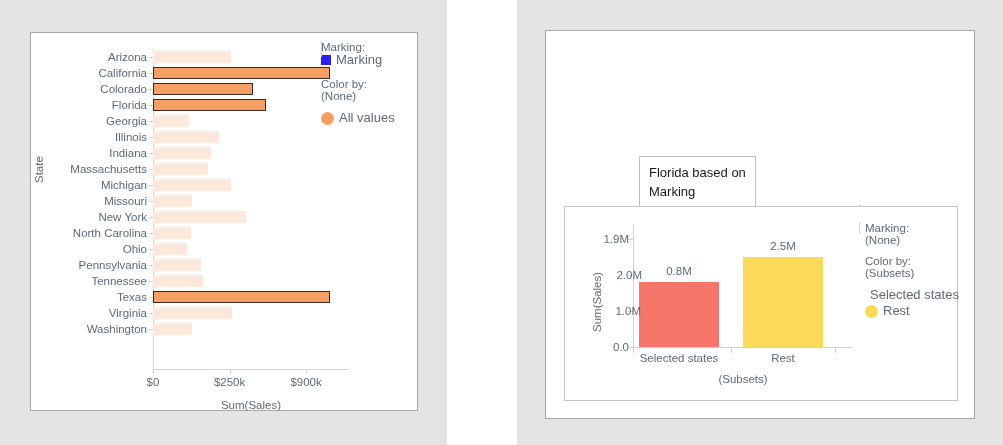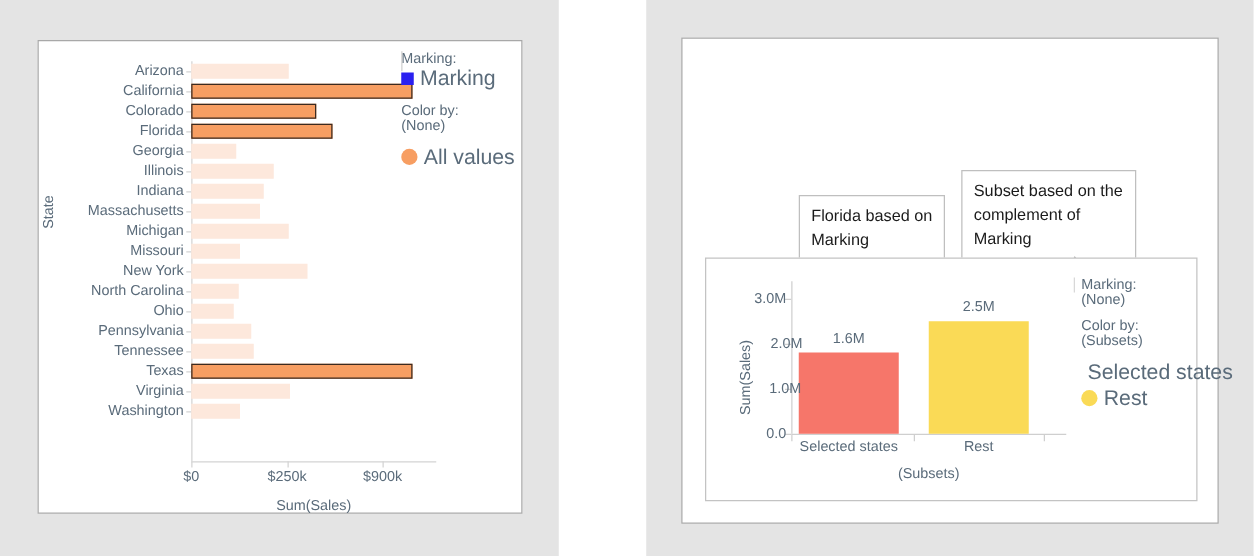--- a/index.html
+++ b/index.html
@@ -13,21 +13,21 @@
   .pane{position:absolute;top:0;background:#e4e4e4;}
   #pane-left{left:0;width:447px;height:445px;}
   #pane-right{left:517px;width:486px;height:445px;}
 
   .card{position:absolute;background:#ffffff;border:1px solid #a8a8a8;box-sizing:border-box;}
   #card-left{left:30px;top:32px;width:388px;height:379px;}
   #card-right{left:28px;top:30px;width:430px;height:389px;}
 
   
   .axis-label,.tick,.cat,.legend-text,.legend-head,.dlabel{
-    color:#5a6b7a;font-size:17px;line-height:1.15;white-space:nowrap;
+    color:#5a6b7a;font-size:13px;line-height:1.15;white-space:nowrap;
   }
   .axis-title{color:#5a6b7a;font-size:11.5px;white-space:nowrap;}
 
   
   #bars-plot{position:absolute;left:122px;top:16px;width:196px;height:320px;}
   .row{position:relative;height:16px;margin:0;padding-left:48px;}
   .row .ylab{
     position:absolute;right:100%;top:0;width:150px;text-align:right;
     padding-right:6px;color:#5a6b7a;font-size:11.5px;line-height:16px;white-space:nowrap;
   }
@@ -216,42 +216,41 @@
       <div class="xtick" style="left: 275.1px;"></div>
       <div class="xticklab" style="left: 275.1px;">$900k</div>
     </div>
 </div>
 
 <div class="pane" id="pane-right">
 
   <div class="card" id="card-right">
 
     <div class="callout" id="callout-1">Florida based on Marking</div>
-    <div class="callout" id="callout-2">Subset based on the complement of Marking</div>
 
     <svg id="arrow-svg" viewBox="0 0 430 389">
       <defs>
         <marker id="ah" markerWidth="9" markerHeight="9" refX="4.5" refY="4.5" orient="auto">
           <path d="M0.5,0.8 L8.2,4.5 L0.5,8.2" fill="none" stroke="#7f7f7f" stroke-width="1.3"></path>
         </marker>
       </defs>
       <path d="M152,172 L172,216" fill="none" stroke="#7f7f7f" stroke-width="1.4" marker-end="url(#ah)"></path>
       <path d="M278,152 L258,198" fill="none" stroke="#7f7f7f" stroke-width="1.4" marker-end="url(#ah)"></path>
     </svg>
 
     <div id="inner-card">
 
       <div id="y-axis-title-r">Sum(Sales)</div>
 
       <div id="yaxis-line2"></div>
       <div id="xaxis-line2"></div>
 
       <div id="bar2-plot">
           <div class="vbar" style="left: 6px; width: 80px; height: 64.6px; background: rgb(246, 118, 106);">
-            <span class="dlabel">1.6M</span>
+            <span class="dlabel">0.8M</span>
           </div>
           <div class="vbar" style="left: 110px; width: 80px; height: 89.7px; background: rgb(250, 218, 86);">
             <span class="dlabel">2.5M</span>
           </div>
         </div>
 
       <div id="x-axis-title-r" class="axis-title">(Subsets)</div>
 
       <div id="legend-right">
         <div class="sep"></div>
@@ -278,16 +277,16 @@
         <div class="cattick" style="left: 68px;"></div>
         <div class="cattick" style="left: 166px;"></div>
         <div class="cattick" style="left: 270px;"></div>
         <div class="ytick2" style="top: 140px;"></div>
         <div class="yticklab2" style="top: 140px; left: 28px; width: 36px; text-align: right; position: absolute; margin-right: 0px;">0.0</div>
         <div class="ytick2" style="top: 104.1px;"></div>
         <div class="yticklab2" style="top: 104.1px; left: 40px; width: 36px; text-align: right; position: absolute; margin-right: 0px;">1.0M</div>
         <div class="ytick2" style="top: 68.2px;"></div>
         <div class="yticklab2" style="top: 68.2px; left: 41px; width: 36px; text-align: right; position: absolute; margin-right: 0px;">2.0M</div>
         <div class="ytick2" style="top: 32.4px;"></div>
-        <div class="yticklab2" style="top: 32.4px; left: 28px; width: 36px; text-align: right; position: absolute; margin-right: 0px;">3.0M</div>
+        <div class="yticklab2" style="top: 32.4px; left: 28px; width: 36px; text-align: right; position: absolute; margin-right: 0px;">1.9M</div>
       </div>
   </div>
 </div>
 
 </body></html>

